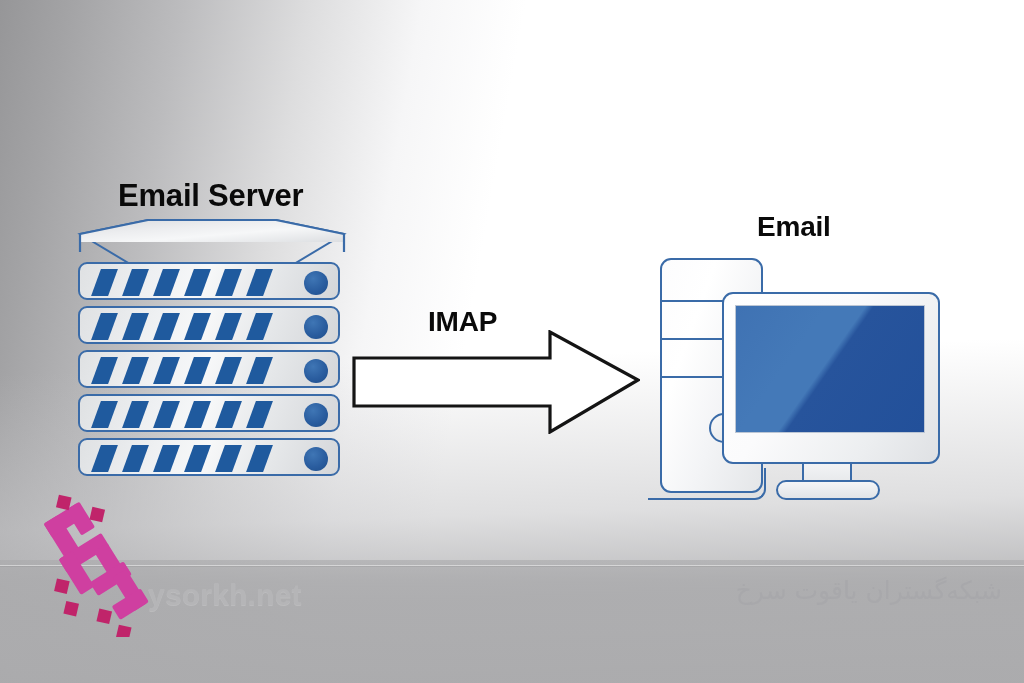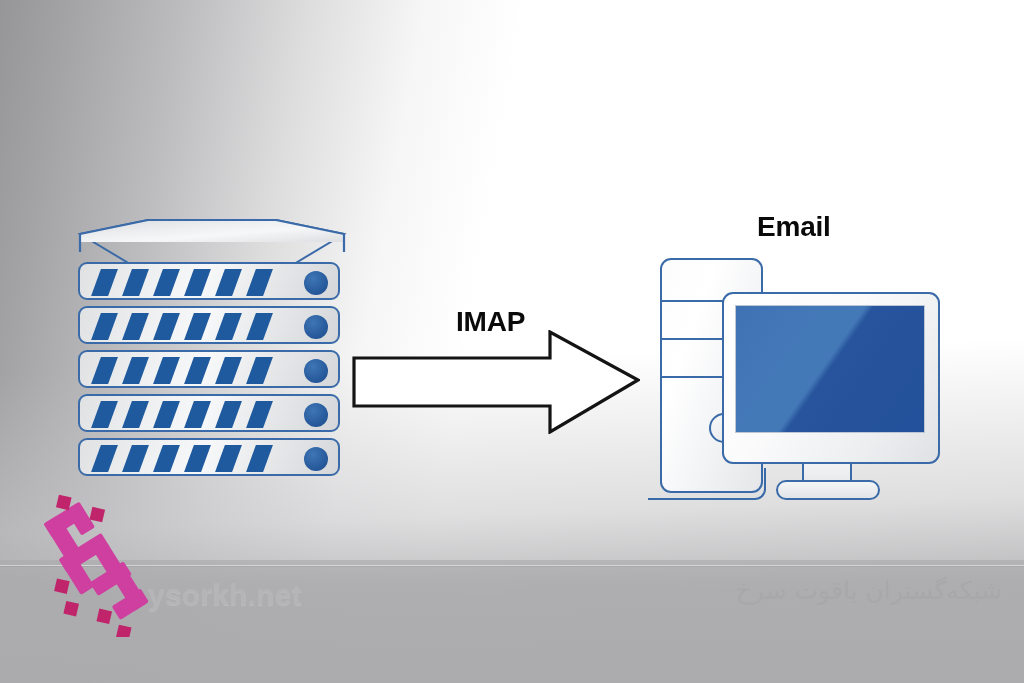--- a/index.html
+++ b/index.html
@@ -59,21 +59,21 @@
   
   .label{
     position:absolute;
     font-weight:bold;
     color:#0a0a0a;
     white-space:nowrap;
     letter-spacing:-0.2px;
   }
   #label-email-server{ left:118px; top:178px; font-size:31px; }
   #label-alice{ left:757px; top:211px; font-size:28px; }
-  #label-imap{ left:428px; top:306px; font-size:28px;margin-left:28px; }
+  #label-imap{ left:428px; top:306px; font-size:28px; }
 
   
   #server-stack{ position:absolute; left:62px; top:218px; width:300px; height:290px; }
   #server-top{ position:absolute; left:0; top:0; width:300px; height:62px; }
   .unit{
     position:absolute;
     left:16px;
     width:262px;height:38px;
     border:2px solid #3a6ba8;
     border-radius:9px;
@@ -181,20 +181,21 @@
 
 <div id="stage">
 
   <div class="bg-base"></div>
   <div class="bg-grad-h"></div>
   <div class="bg-grad-v"></div>
   <div class="bg-footer-band"></div>
   <div class="divider"></div>
   <div class="divider2"></div>
 
+  <div class="label" id="label-email-server">Email Server</div>
 
   <div id="server-stack">
     <svg id="server-top" viewBox="0 0 300 62">
       <defs>
         <linearGradient id="topg" x1="0" y1="0" x2="1" y2="1">
           <stop offset="0%" stop-color="#d9dbde"></stop>
           <stop offset="35%" stop-color="#ecedef"></stop>
           <stop offset="60%" stop-color="#f6f7f8"></stop>
           <stop offset="100%" stop-color="#dcdee1"></stop>
         </linearGradient>

